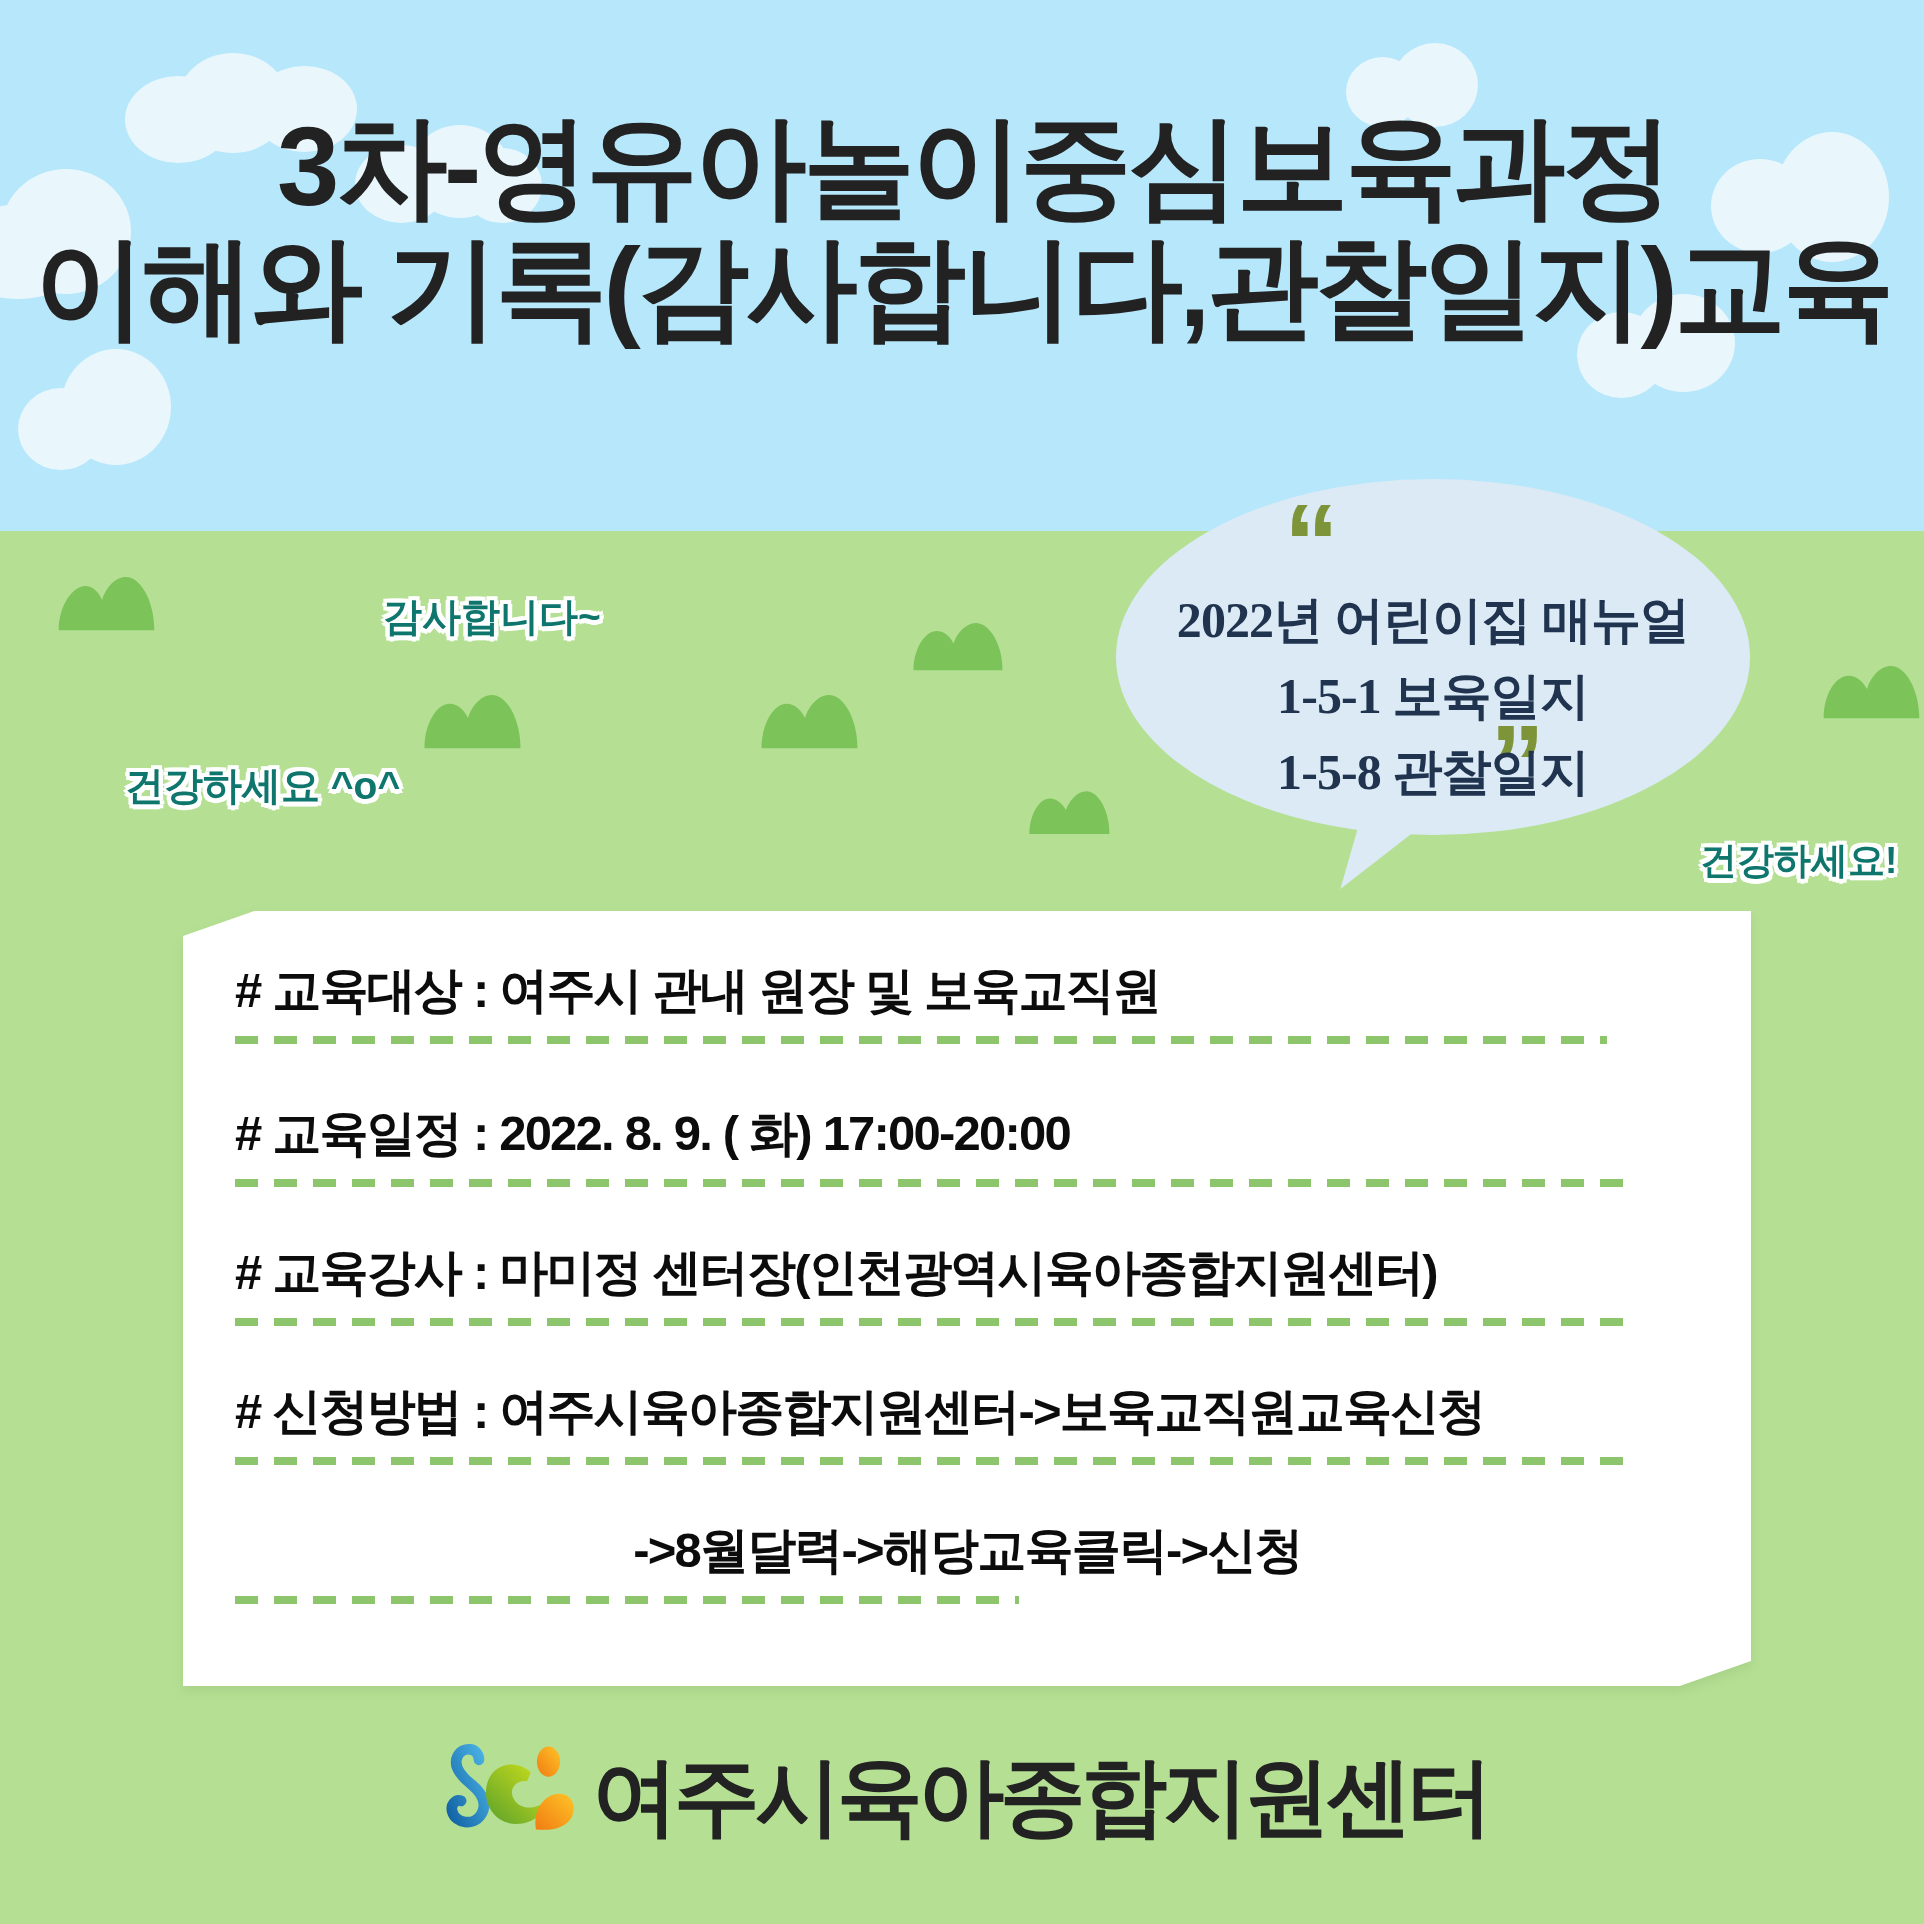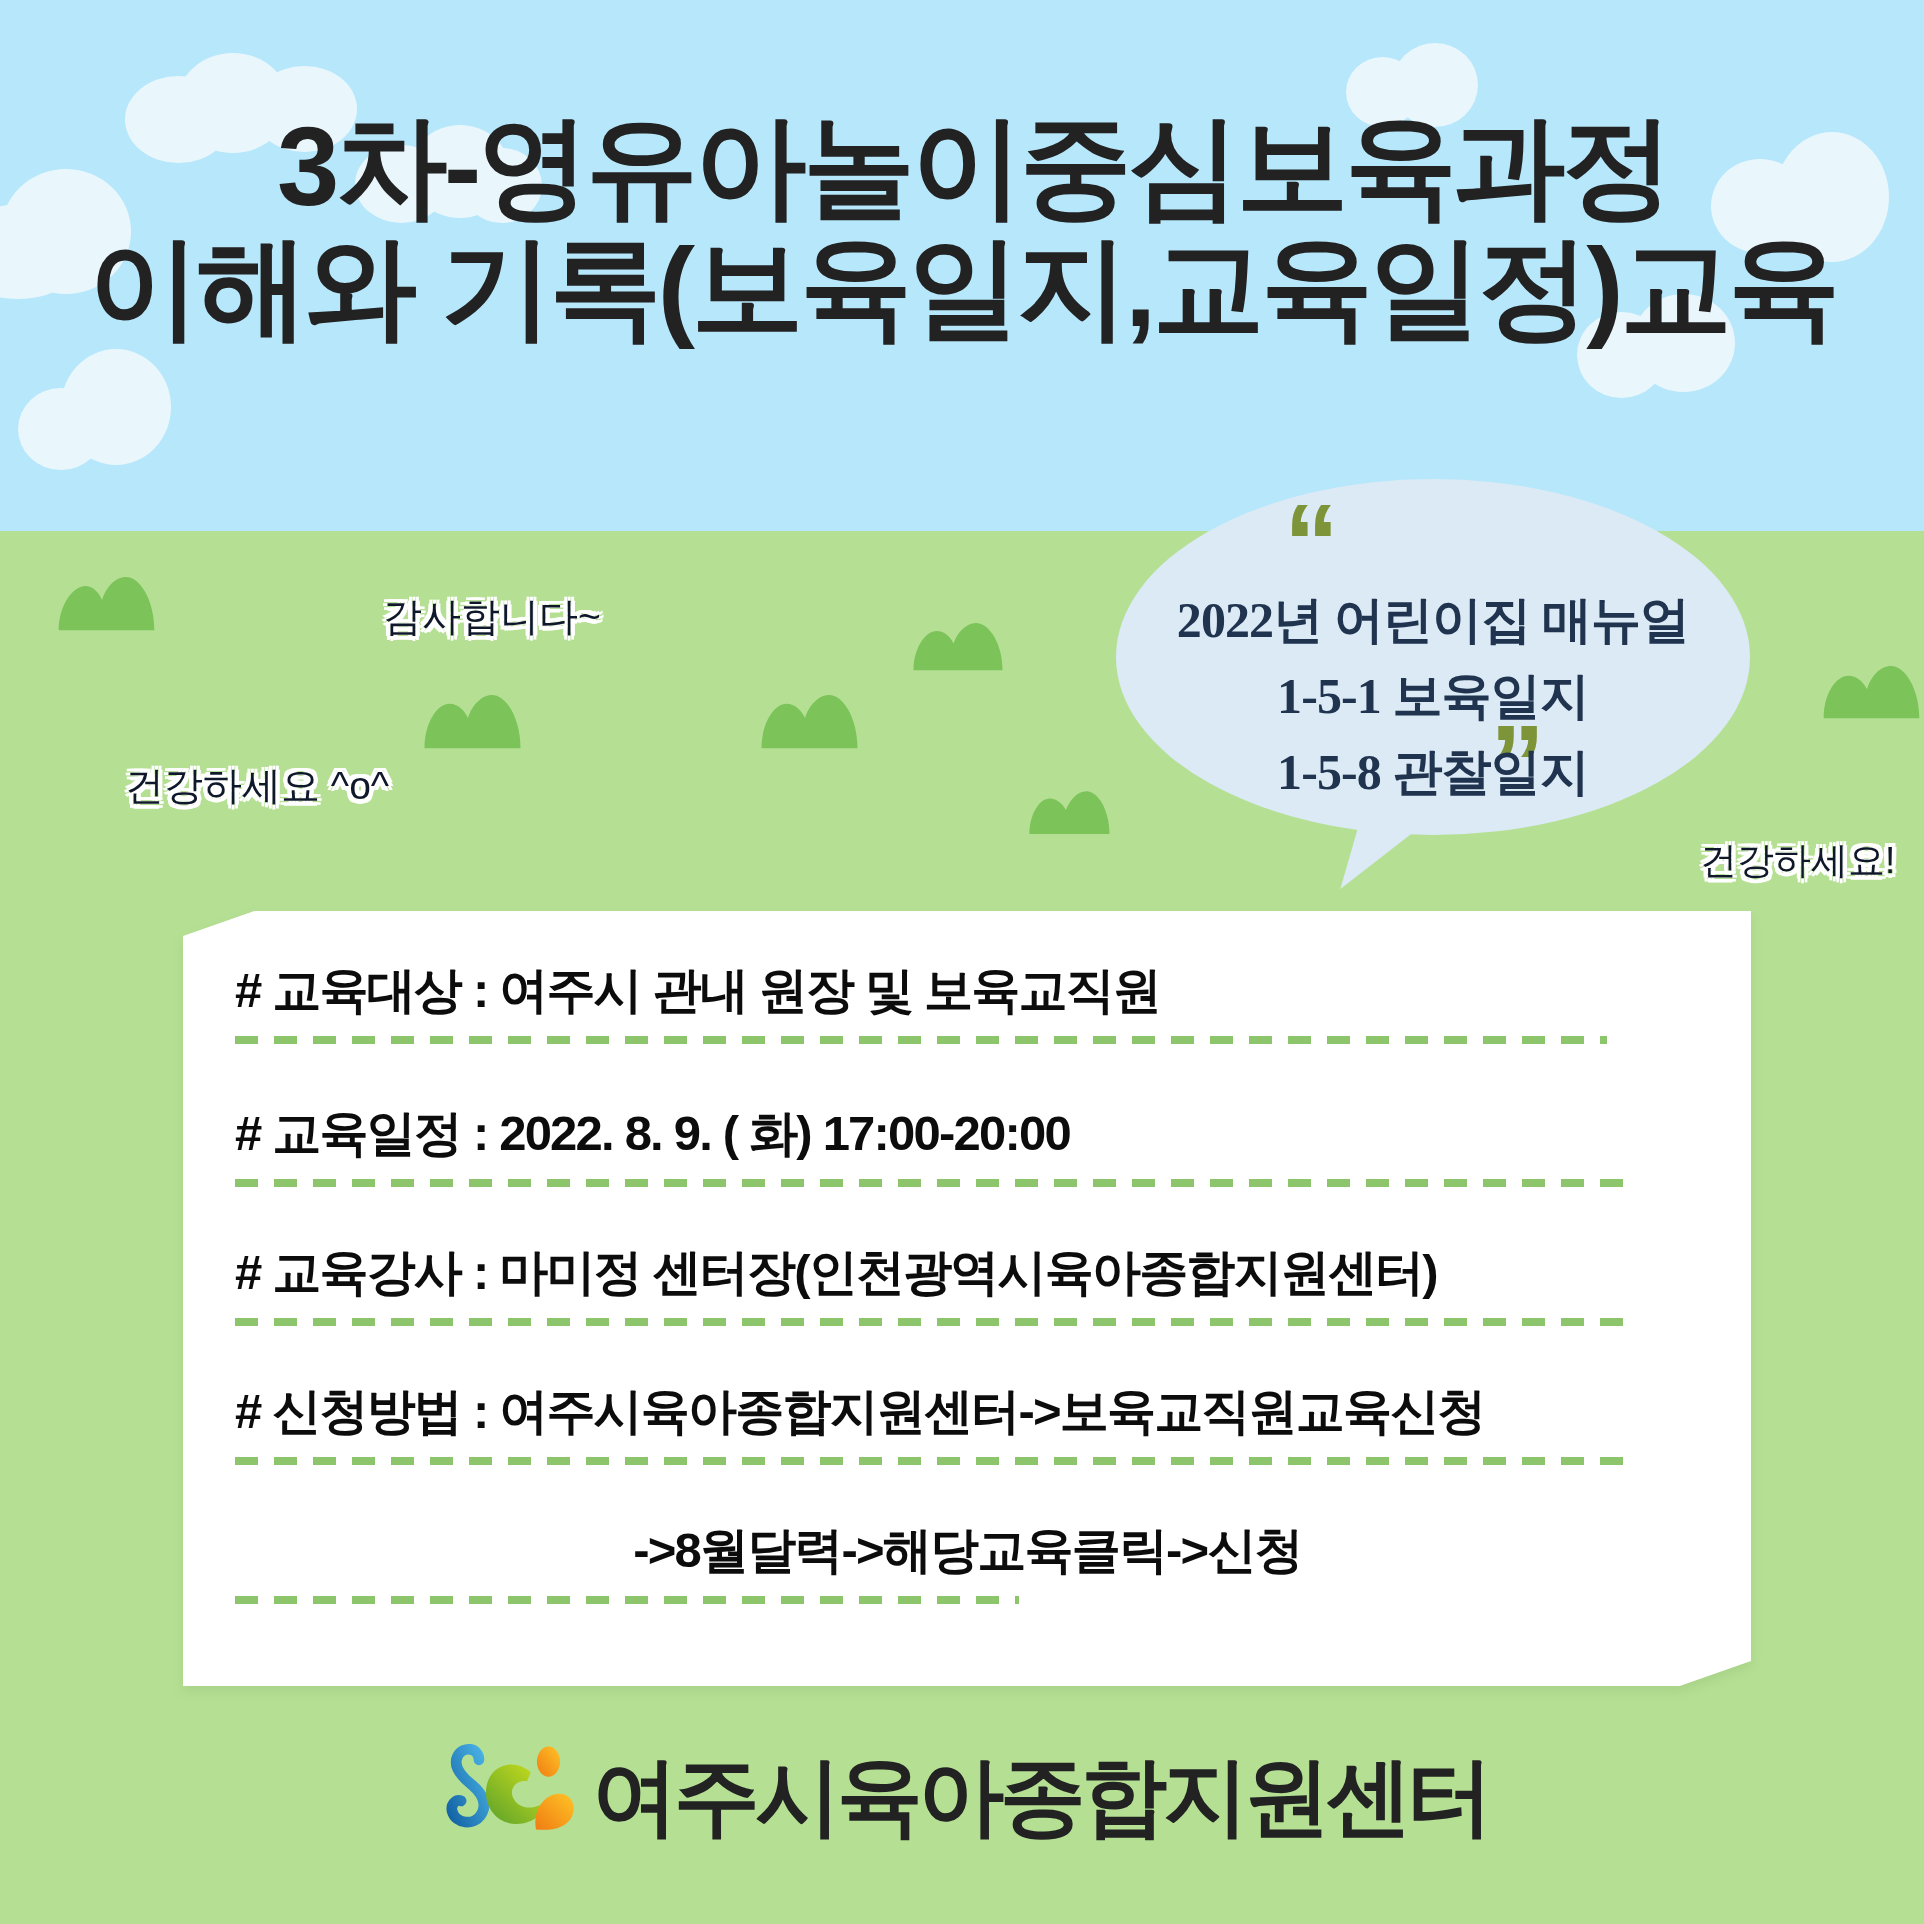--- a/index.html
+++ b/index.html
@@ -109,22 +109,22 @@
     letter-spacing: -3.6px;
     line-height: 1.08;
     white-space: nowrap;
   }
   .title-line-1 { font-size: 112px; padding-left: 22px; }
   .title-line-2 { font-size: 112px; }
 
   
   .note {
     position: absolute;
-    color: #0f172a;
-    font-weight: 400;
+    color: #0f766e;
+    font-weight: 700;
     white-space: nowrap;
     z-index: 7;
     text-shadow:
       -3.6px -3.6px 0 #ffffff,  3.6px -3.6px 0 #ffffff,
       -3.6px  3.6px 0 #ffffff,  3.6px  3.6px 0 #ffffff,
       -4.5px  0   0 #ffffff,  4.5px  0   0 #ffffff,
        0   -4.5px 0 #ffffff,  0    4.5px 0 #ffffff;
   }
   .note-thanks  { left: 383px;  top: 590px; font-size: 39px; }
   .note-health  { left: 125px;  top: 759px; font-size: 39px; }
@@ -331,21 +331,21 @@
       </svg>
   </div>
   <div class="bush" style="left:1818px; top:658px;">
     <svg width="107" height="62" viewBox="0 0 120 70">
         <path d="M6 68 C6 40 20 20 34 20 C44 20 51 28 55 35 C59 21 70 9 82 9 C98 9 114 35 114 68 Z" fill="#7cc45a"></path>
       </svg>
   </div>
 
   <div class="title-block">
     <span class="title-line title-line-1">3차-영유아놀이중심보육과정</span>
-    <span class="title-line title-line-2">이해와 기록(보육일지,교육일정)교육</span>
+    <span class="title-line title-line-2">이해와 기록(감사합니다,관찰일지)교육</span>
   </div>
 
   <div class="note note-thanks">감사합니다~</div>
   <div class="note note-health">건강하세요 ^o^</div>
   <div class="note note-cheerup">건강하세요!</div>
 
   <div class="bubble-wrap">
     <div class="bubble-tail"></div>
     <div class="bubble-body"></div>
     <div class="bubble-quote quote-open">“</div>

